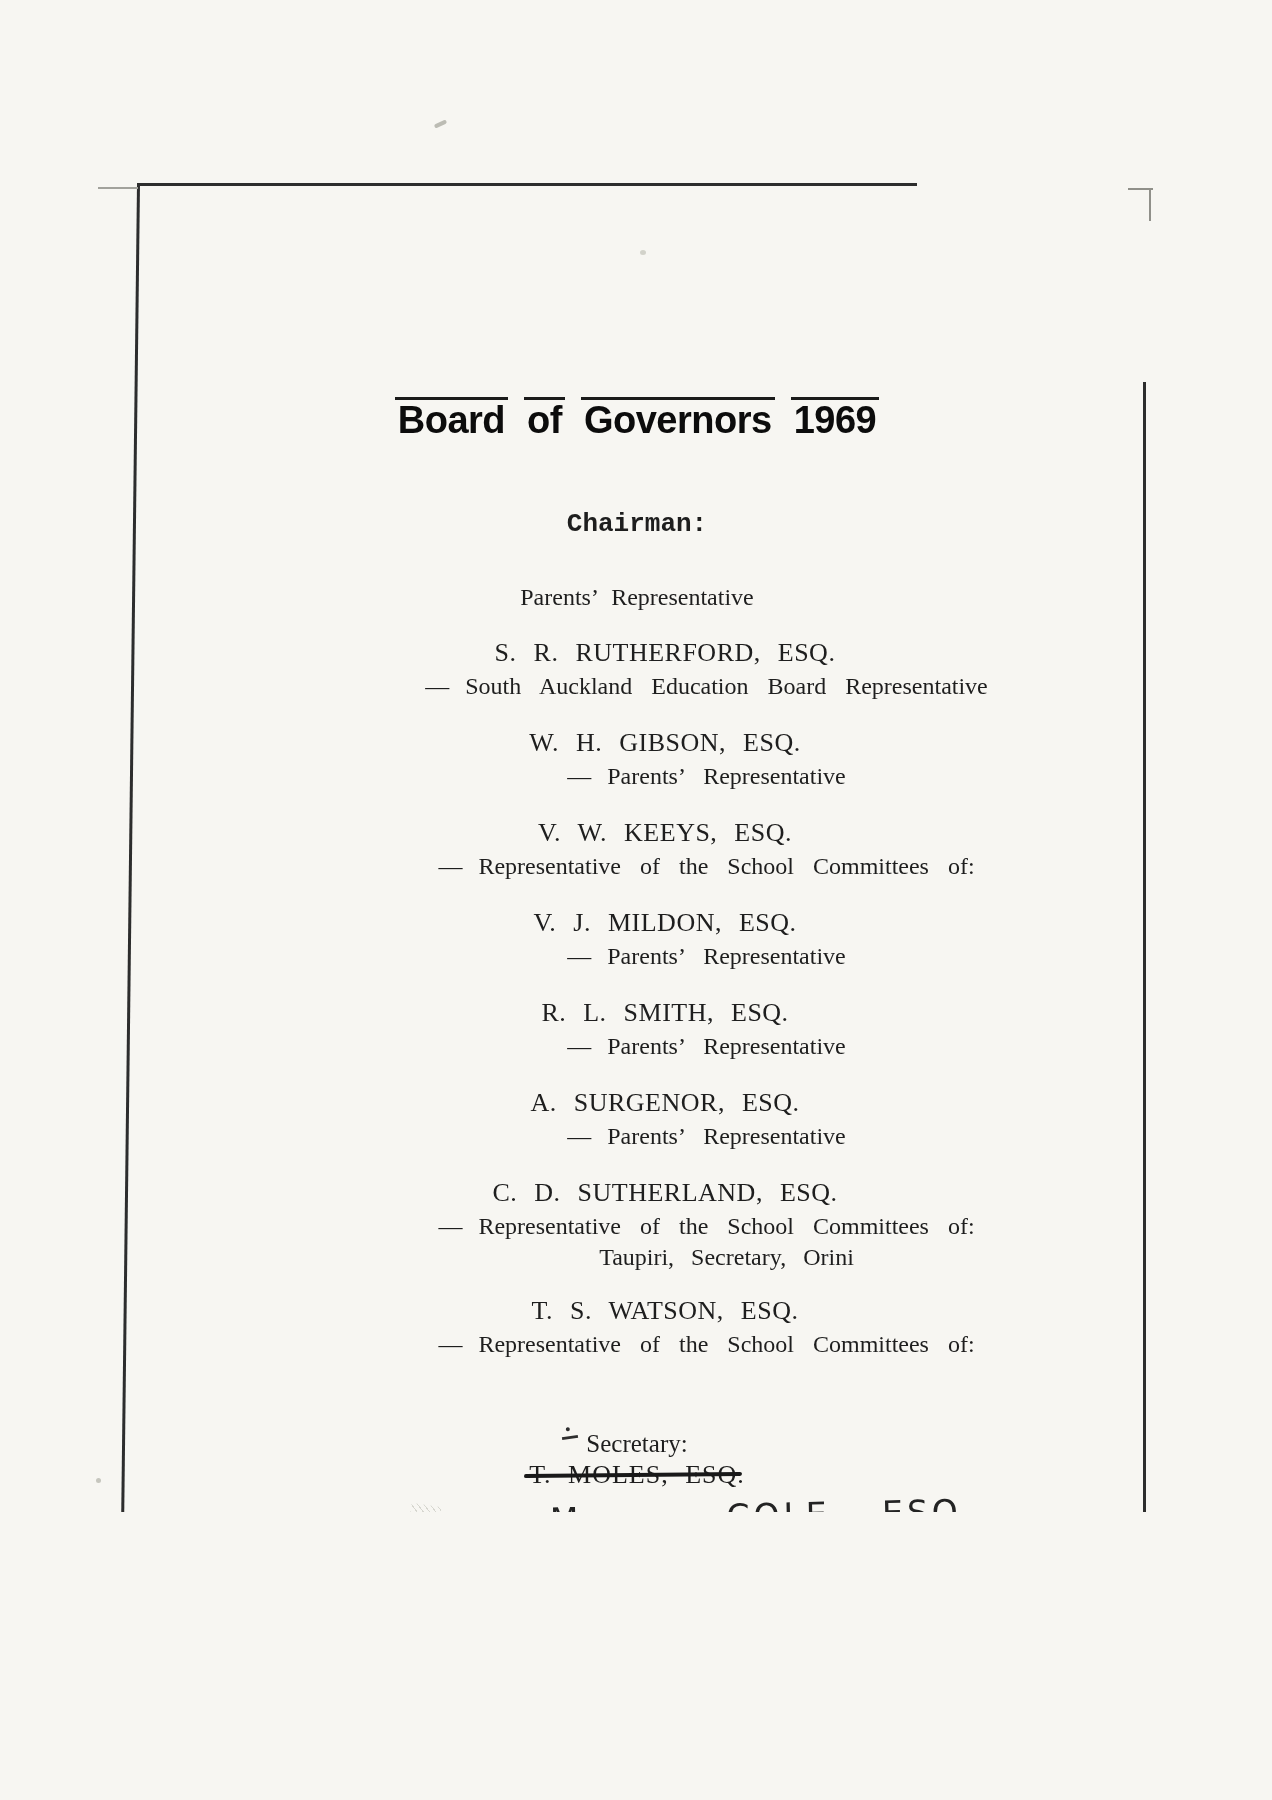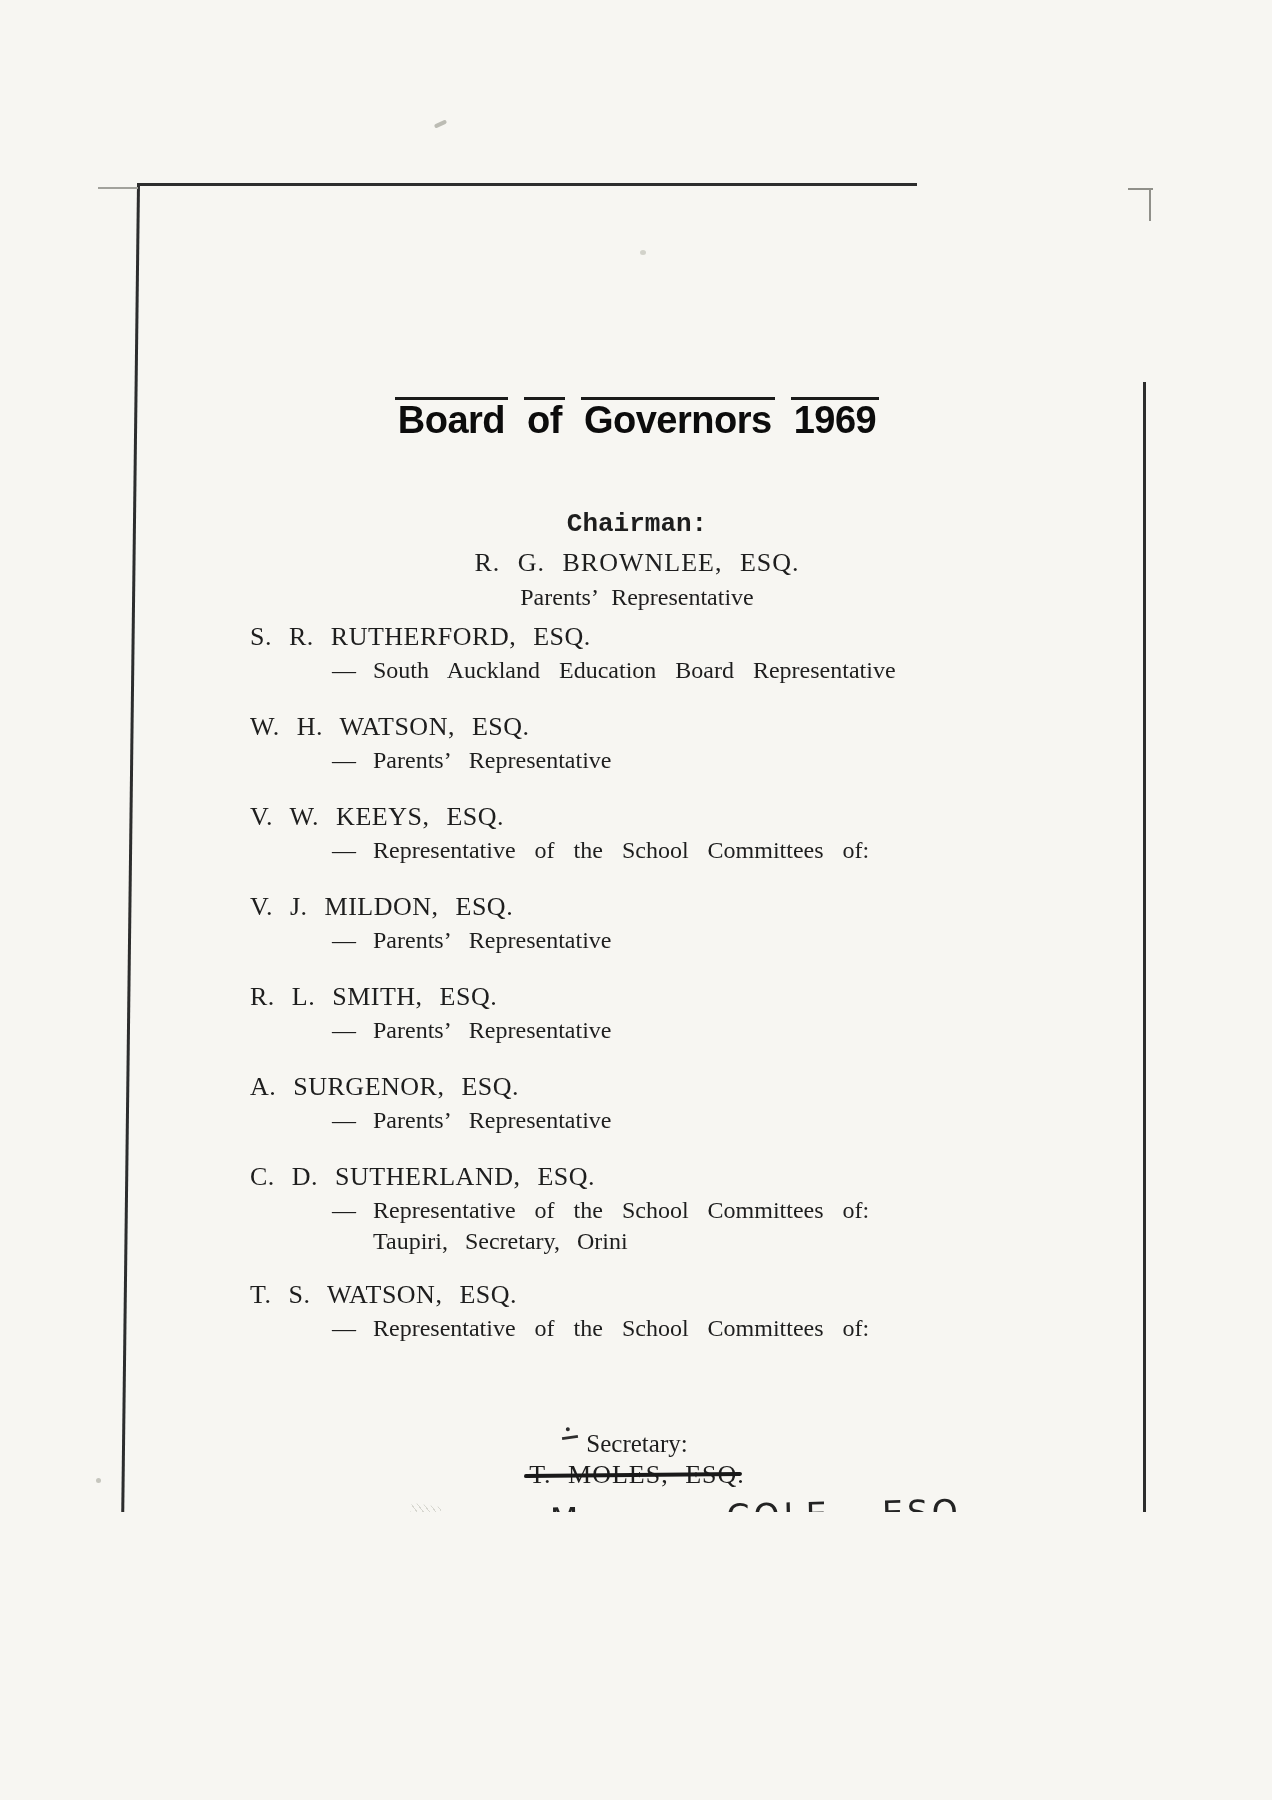--- a/index.html
+++ b/index.html
@@ -33,21 +33,21 @@
 
   #title { top:397px; font-family:"Liberation Sans", sans-serif; font-weight:700;
            font-size:38px; color:var(--title-ink, #0c0c0c); letter-spacing:-0.5px; line-height:1.05; }
   .title-word { display:inline-block; border-top:3px solid #1b1b1b; padding:1px 3px 0 3px; margin:0 8px; }
 
   #chairman-heading { top:509px; font-size:26px; font-weight:bold; word-spacing:5px;font-family:Liberation Mono, monospace; }
   #chairman-name    { top:548px; font-size:26px; word-spacing:10px; letter-spacing:1px; }
   #chairman-role    { top:584px; font-size:24px; word-spacing:8px; }
 
   
-  #members { position:absolute; left:140px; top:620px; width:940px; }
+  #members { position:absolute; left:140px; top:636px; width:940px;text-align:center; }
   .member  { margin-bottom:23px; }
   .member-name  { font-size:26px; line-height:34px; padding-left:110px; word-spacing:10px; letter-spacing:0.5px; }
   .member-role  { font-size:24px; line-height:33px; padding-left:192px; word-spacing:13px; }
   .member-role .dash { display:inline-block; width:26px; margin-right:15px; letter-spacing:0; }
   .member-role2 { font-size:24px; line-height:28px; padding-left:233px; word-spacing:11px; }
 
   
   #secretary-heading { top:1430px; font-size:25px; font-weight:normal; word-spacing:5px; }
   #secretary-tick { position:absolute; left:562px; top:1436px; width:16px; height:3px; background:#2e2e2e; transform:rotate(-8deg); }
   #secretary-tick::before { content:''; position:absolute; left:5px; top:-9px; width:4px; height:4px; background:#2e2e2e; border-radius:50%; }
@@ -74,33 +74,32 @@
   <div class="speck1"></div>
   <div class="speck2"></div>
   <div class="speck3"></div>
   <div class="speck4"></div>
 
   <div class="centered" id="title">
     <span class="title-word">Board</span><span class="title-word">of</span><span class="title-word">Governors</span><span class="title-word">1969</span>
   </div>
 
   <div class="centered" id="chairman-heading">Chairman:</div>
-  <div class="centered" id="chairman-name">R. G. BROWNLEE, ESQ.</div>
   <div class="centered" id="chairman-role">Parents’ Representative</div>
 
   <div id="members">
 
       <div class="member">
         <div class="member-name">S. R. RUTHERFORD, ESQ.</div>
         <div class="member-role"><span class="dash">—</span><span>South Auckland Education Board Representative</span></div>
 
       </div>
 
       <div class="member">
-        <div class="member-name">W. H. WATSON, ESQ.</div>
+        <div class="member-name">W. H. GIBSON, ESQ.</div>
         <div class="member-role"><span class="dash">—</span><span>Parents’ Representative</span></div>
 
       </div>
 
       <div class="member">
         <div class="member-name">V. W. KEEYS, ESQ.</div>
         <div class="member-role"><span class="dash">—</span><span>Representative of the School Committees of:</span></div>
       </div>
 
       <div class="member">

